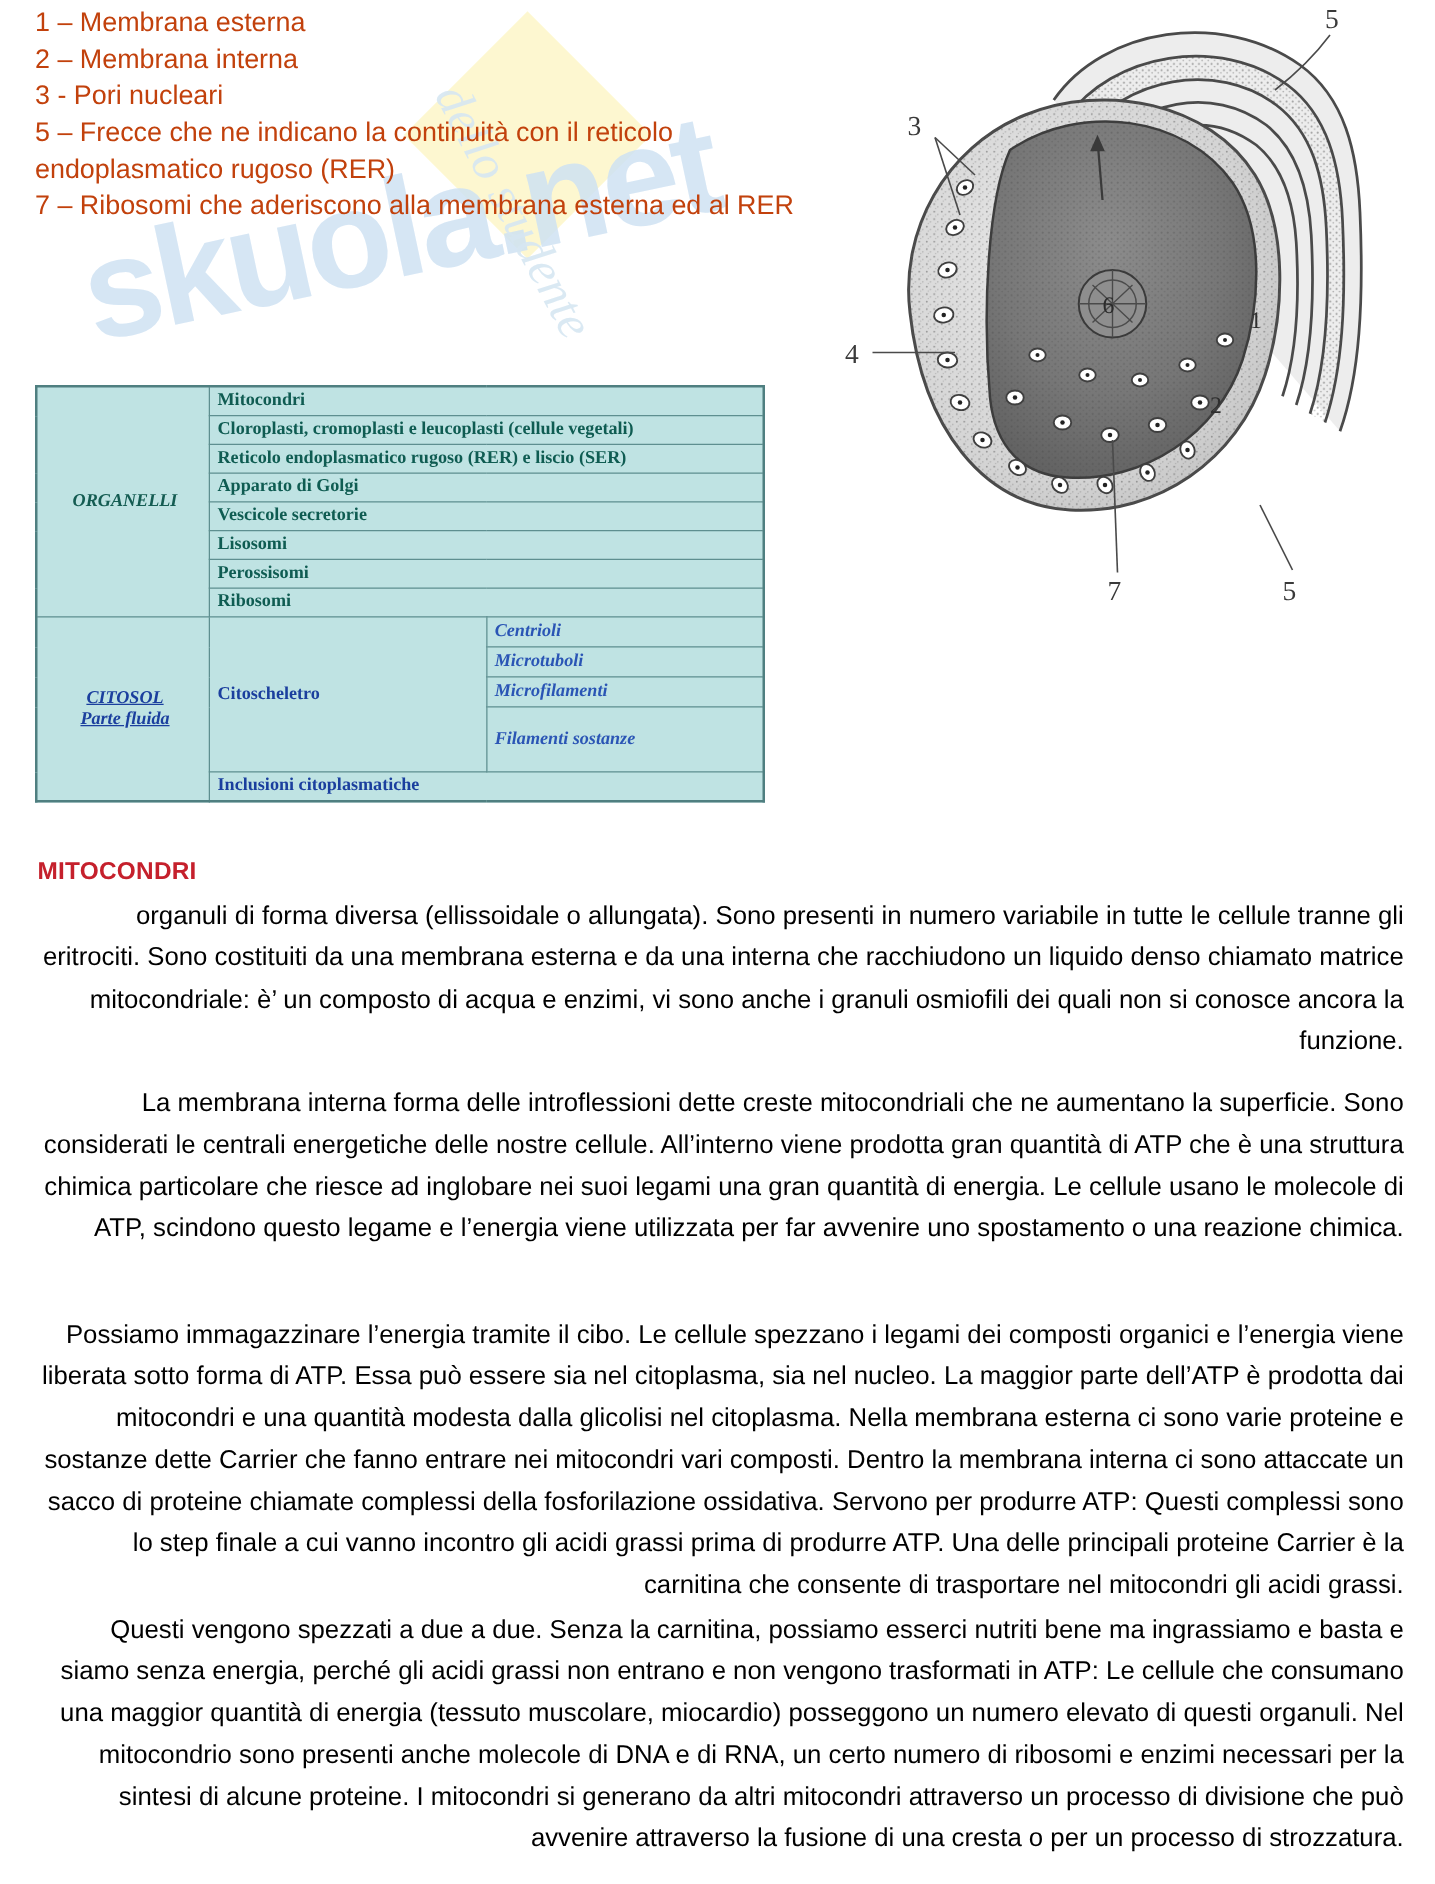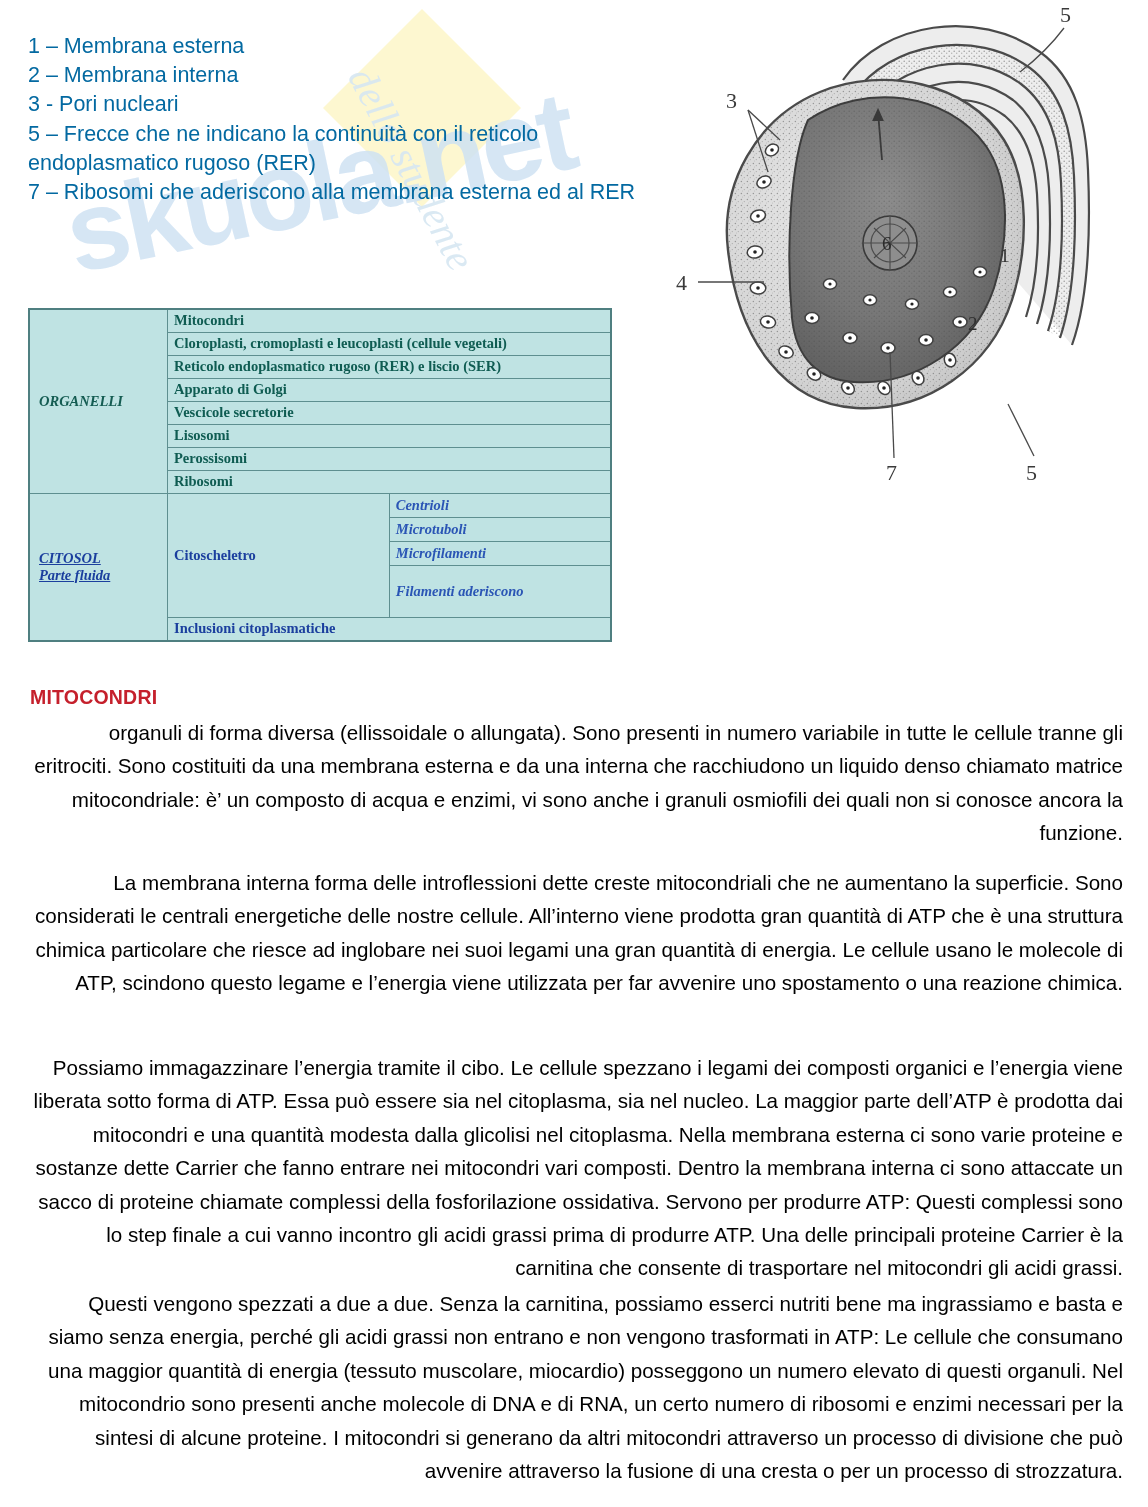--- a/index.html
+++ b/index.html
@@ -59,22 +59,21 @@
   .content { position: relative; z-index: 2; }
 
   
   .legend {
     position: absolute;
     left: 28px;
     top: 4px;
     width: 620px;
     font-size: 21.5px;
     line-height: 29.2px;
-    color: #0369a1;
-    margin-top: 28px;
+    color: #c2410c;
   }
   .legend div { white-space: pre-wrap; }
 
   
   .figure {
     position: absolute;
     left: 668px;
     top: 0px;
     width: 480px;
     height: 500px;
@@ -97,21 +96,21 @@
     padding: 2px 6px 3px 6px;
     font-family: "Liberation Serif", serif;
     font-weight: bold;
     font-size: 14.5px;
     line-height: 17px;
     background: #bfe3e3;
     vertical-align: middle;
   }
   .cat-cell {
     width: 122px;
-    text-align: left;
+    text-align: center;
     font-style: italic;
     font-size: 16px;
     vertical-align: middle;
     padding-left: 9px !important;
   }
   .cat-organelli { color: #145c52; }
   .cat-citosol { color: #1b3f9e; text-decoration: underline; }
   .item-cell { color: #0f5c52; }
   .cyto-cell { color: #1b3f9e; height: 118px; vertical-align: middle; }
   .sub-cell {
@@ -341,21 +340,21 @@
         <td class="cyto-cell" rowspan="4">Citoscheletro</td>
         <td class="sub-cell">Centrioli</td>
       </tr>
       <tr>
         <td class="sub-cell">Microtuboli</td>
       </tr>
       <tr>
         <td class="sub-cell">Microfilamenti</td>
       </tr>
       <tr>
-        <td class="sub-cell" style="height:46px;">Filamenti aderiscono</td>
+        <td class="sub-cell" style="height:46px;">Filamenti sostanze</td>
       </tr>
       <tr>
         <td class="incl-cell" colspan="2">Inclusioni citoplasmatiche</td>
       </tr>
     </tbody>
   </table>
 
   <div class="section-heading">MITOCONDRI</div>
 
   <div class="prose p1">organuli di forma diversa (ellissoidale o allungata). Sono presenti in numero variabile in tutte le cellule tranne gli eritrociti. Sono costituiti da una membrana esterna e da una interna che racchiudono un liquido denso chiamato matrice mitocondriale: è’ un composto di acqua e enzimi, vi sono anche i granuli osmiofili dei quali non si conosce ancora la funzione.</div>

